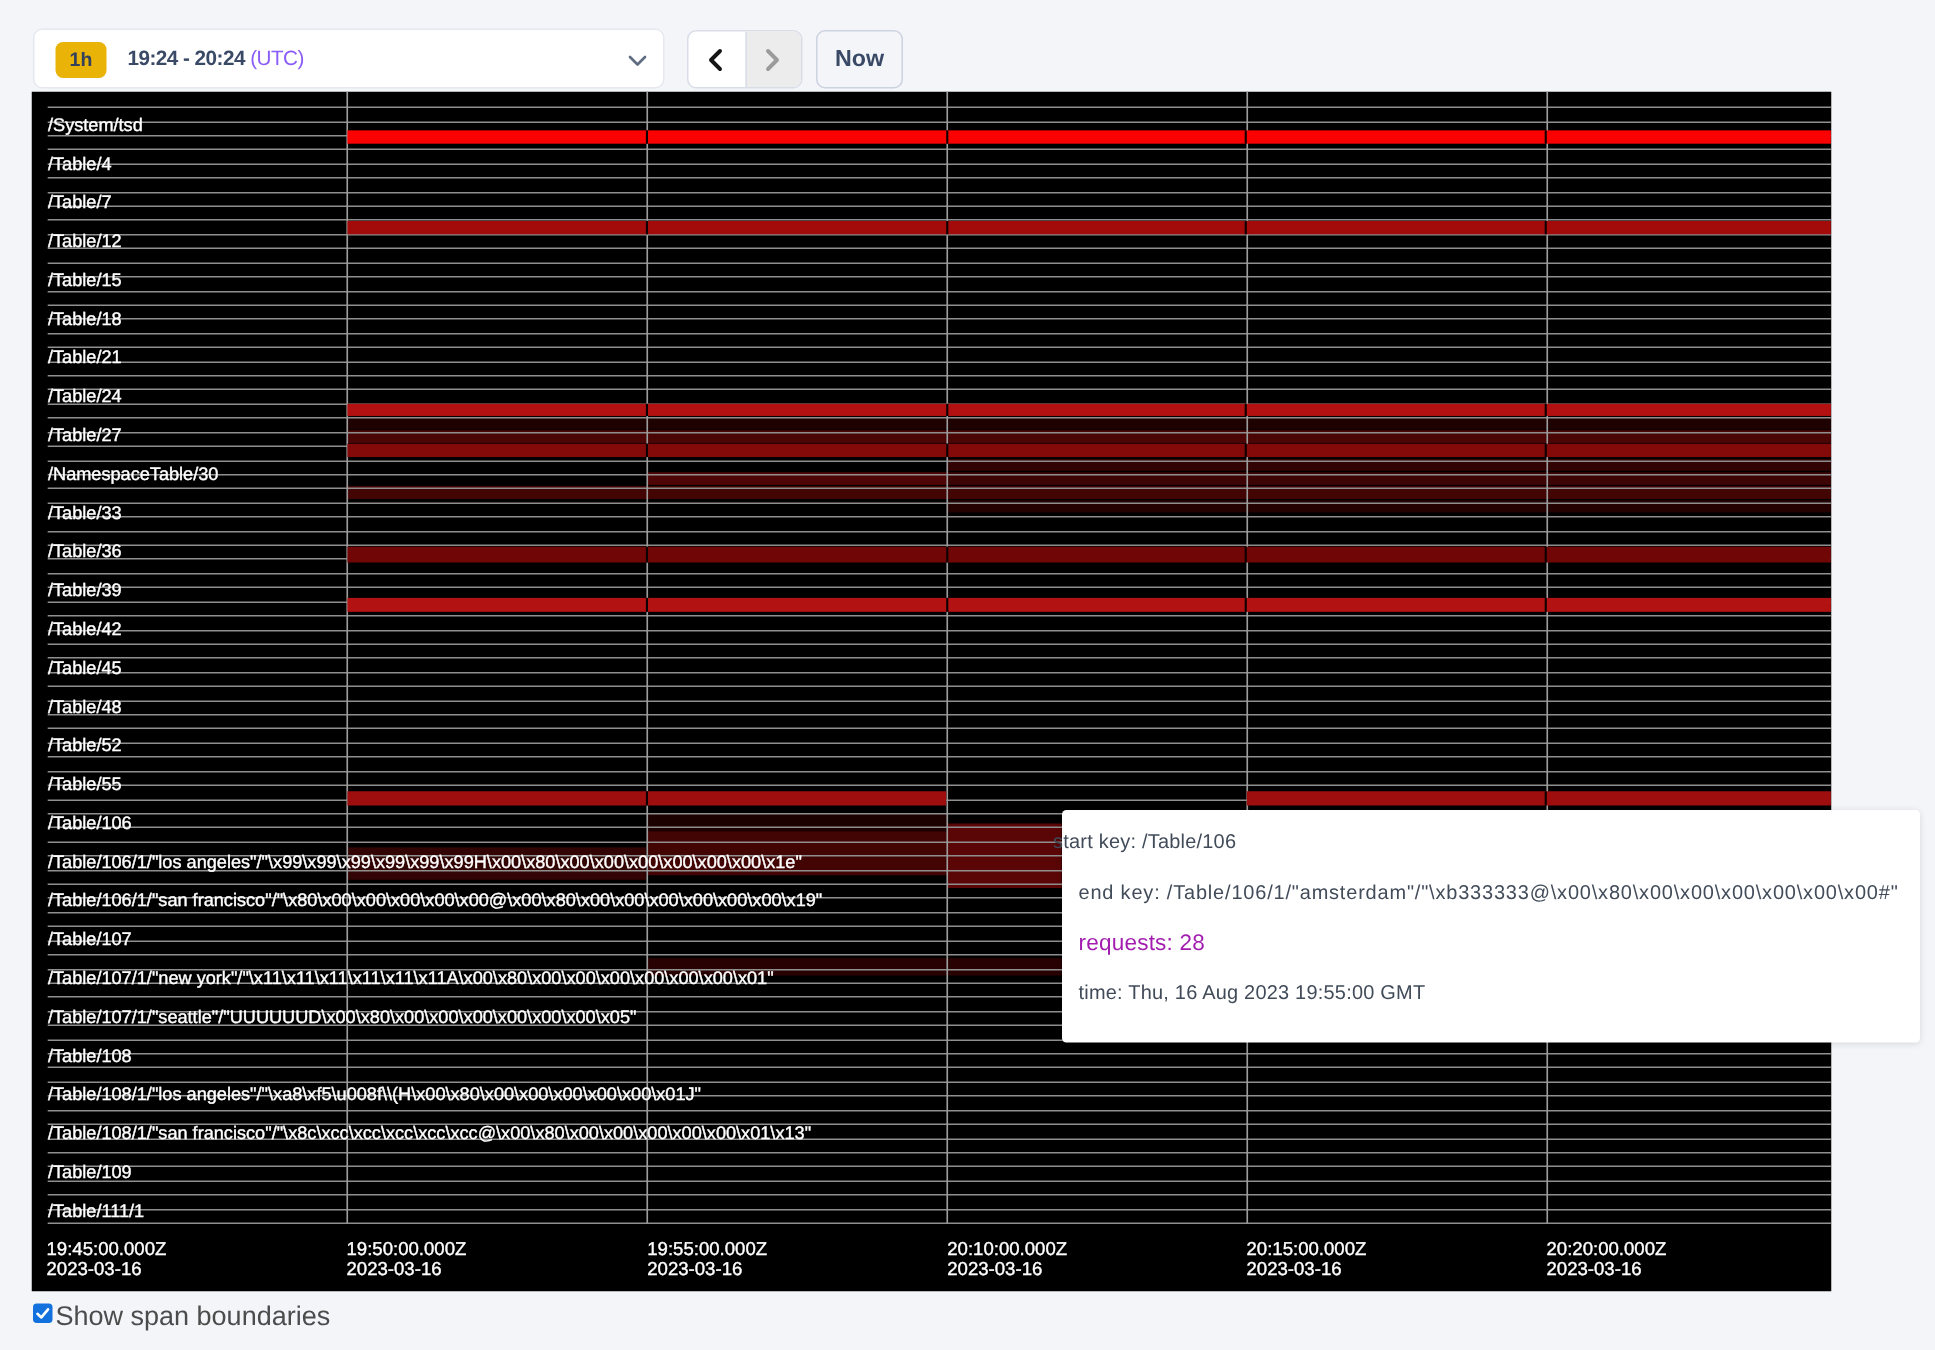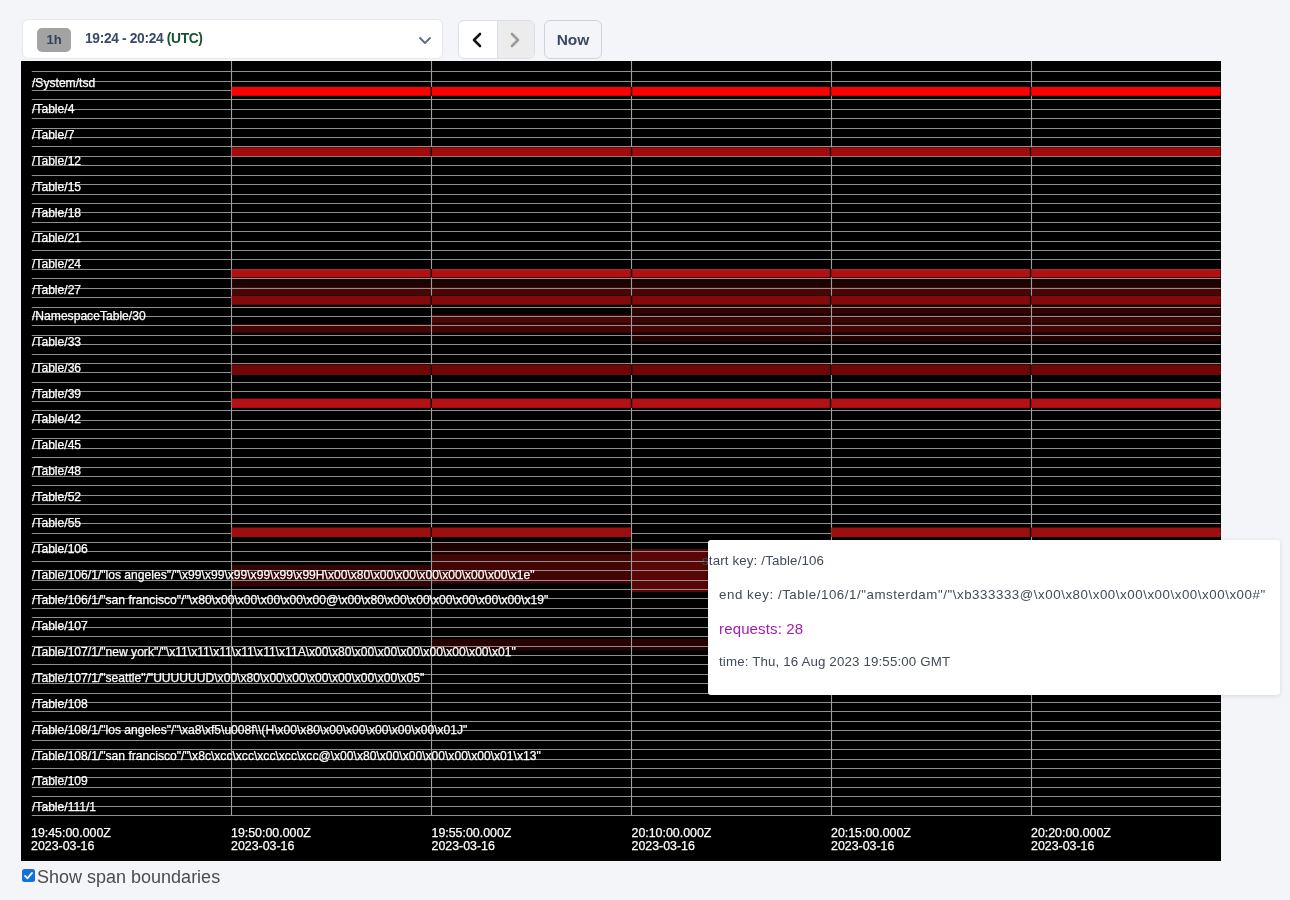--- a/index.html
+++ b/index.html
@@ -3,22 +3,22 @@
 <meta charset="utf-8">
 <style>
   * { margin:0; padding:0; box-sizing:border-box; }
   html,body { width:1290px; height:900px; background:#f4f5f9; font-family:"Liberation Sans", sans-serif; position:relative; overflow:hidden; }
   .abs { position:absolute; }
 </style>
 </head>
 <body>
 
 <div class="abs" style="left:22px;top:19px;width:421px;height:40px;background:#ffffff;border:1px solid #e6e8ef;border-radius:6px;"></div>
-<div class="abs" style="left:37px;top:28px;width:34px;height:24px;background:#a3a3a3;border-radius:5px;text-align:center;line-height:24px;font-size:13px;font-weight:bold;color:#33415c;">1h</div>
-<div class="abs" style="left:85px;top:31px;font-size:13.8px;letter-spacing:-0.35px;color:#3a4a66;white-space:nowrap;"><b>19:24 - 20:24</b> <span style="color:#14532d;font-weight:bold;">(UTC)</span></div>
+<div class="abs" style="left:37px;top:28px;width:34px;height:24px;background:#eab308;border-radius:5px;text-align:center;line-height:24px;font-size:13px;font-weight:bold;color:#33415c;">1h</div>
+<div class="abs" style="left:85px;top:31px;font-size:13.8px;letter-spacing:-0.35px;color:#3a4a66;white-space:nowrap;"><b>19:24 - 20:24</b> <span style="color:#8b5cf6;">(UTC)</span></div>
 <svg class="abs" style="left:418px;top:36px;" width="14" height="9" viewBox="0 0 14 9">
     <path d="M2 2 L7 7 L12 2" stroke="#5f6c81" stroke-width="1.8" fill="none" stroke-linecap="round" stroke-linejoin="round"></path>
   </svg>
 
 <div class="abs" style="left:458px;top:20px;width:77px;height:39px;border:1px solid #d9dde8;border-radius:6px;background:#ffffff;overflow:hidden;">
   <div class="abs" style="left:38px;top:0;width:39px;height:39px;background:#ececec;border-left:1px solid #d9dde8;"></div>
 </div>
 <svg class="abs" style="left:471px;top:32px;" width="12" height="16" viewBox="0 0 12 16">
     <path d="M9 2 L3 8 L9 14" stroke="#151515" stroke-width="2.6" fill="none" stroke-linecap="round" stroke-linejoin="round"></path>
   </svg>

